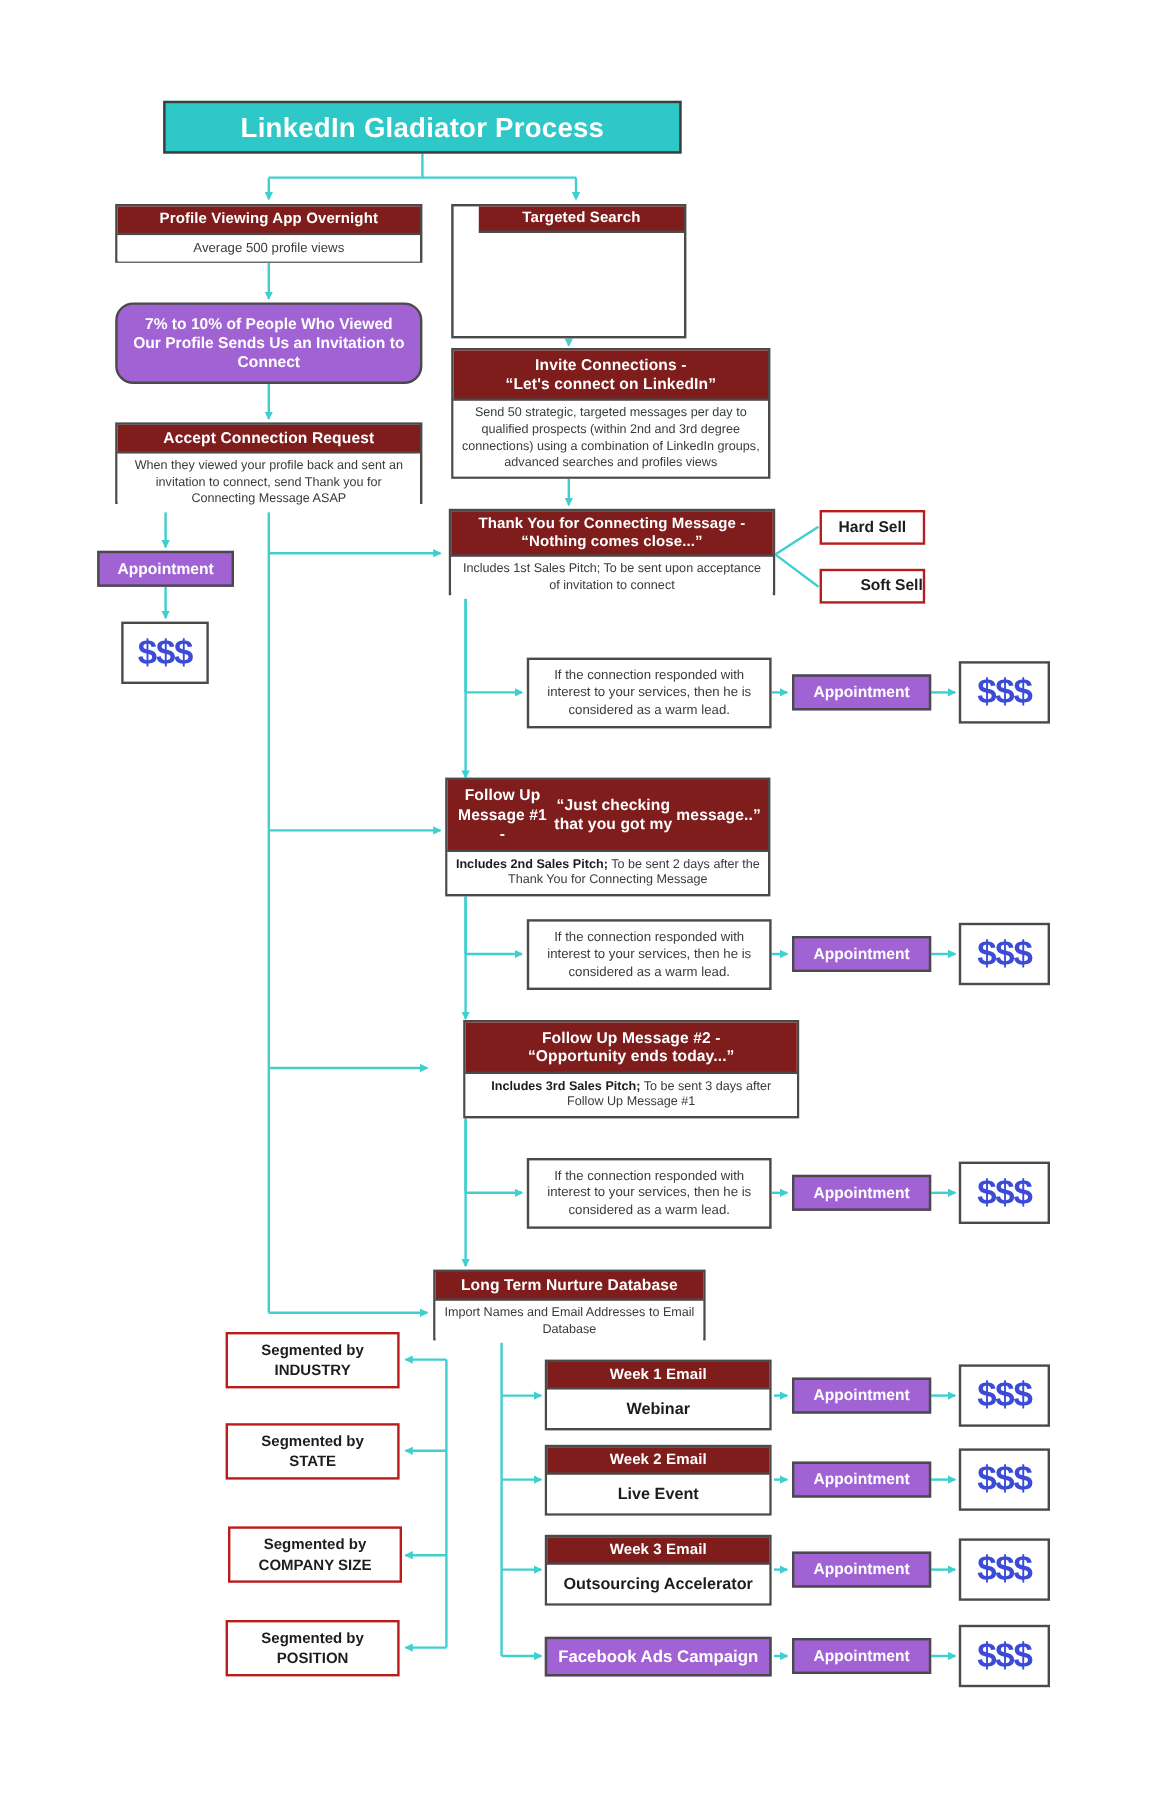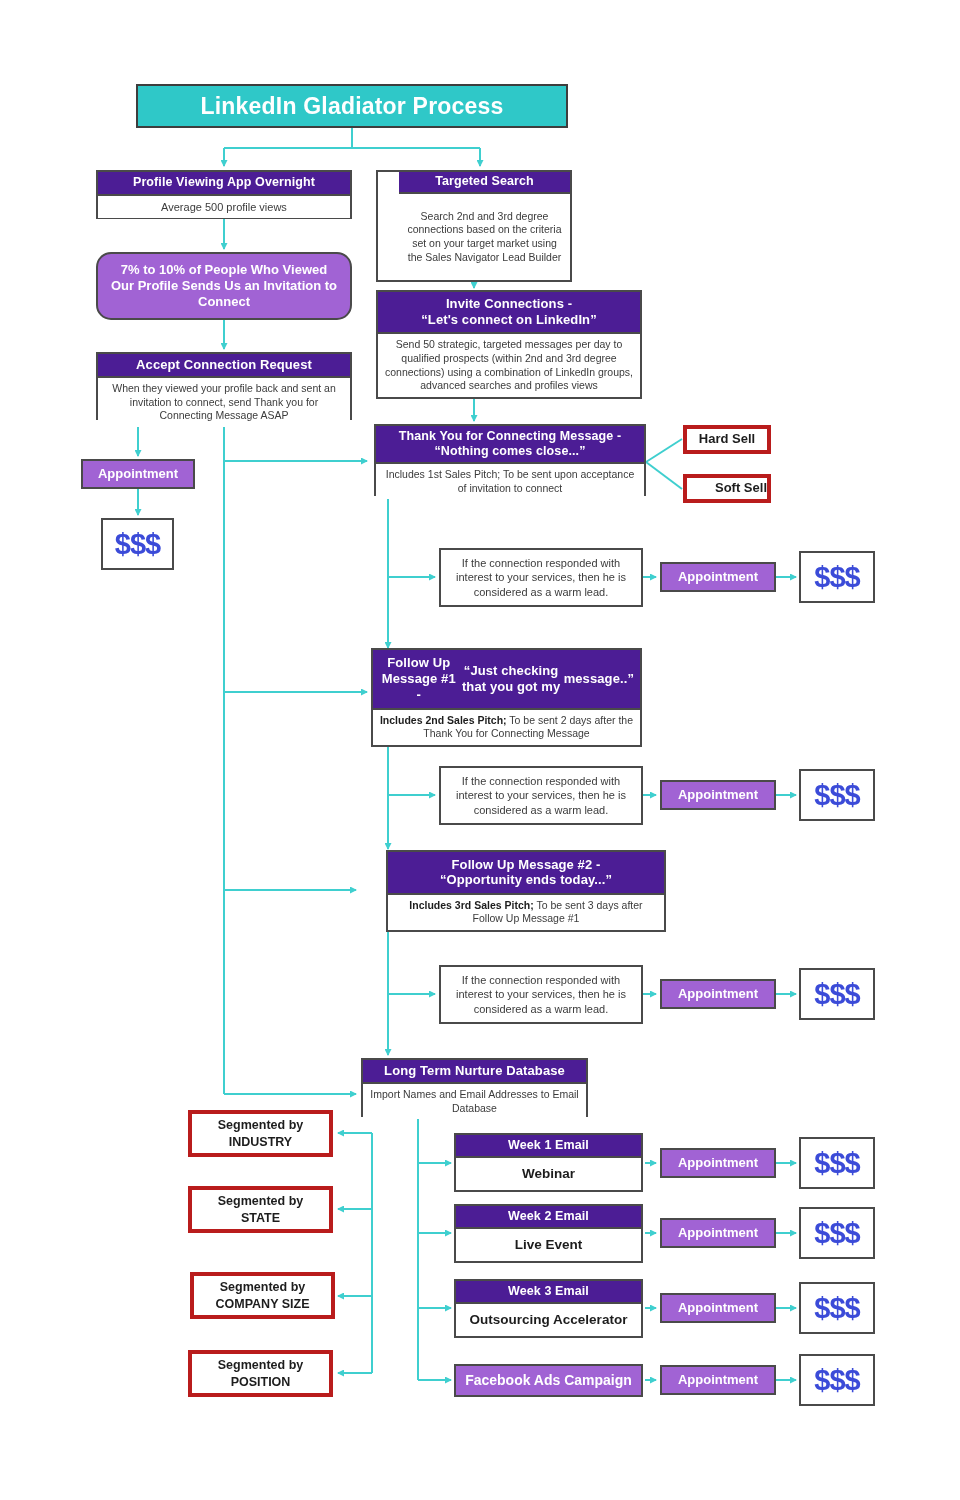--- a/index.html
+++ b/index.html
@@ -10,21 +10,21 @@
     position:relative;
     overflow:hidden;
     -webkit-font-smoothing:antialiased;
   }
   #canvas{position:absolute;left:0;top:0;width:960px;height:1500px;}
   svg.wires{position:absolute;left:0;top:0;width:960px;height:1500px;pointer-events:none;}
 
   .node{position:absolute;box-sizing:border-box;}
 
   .hdr{
-    background:#4c1d95;
+    background:#7f1d1d;
     color:#ffffff;
     font-weight:700;
     text-align:center;
     box-sizing:border-box;
     line-height:1.22;
     letter-spacing:.1px;
   }
   .body{
     background:#ffffff;
     color:#3b3b3b;
@@ -55,21 +55,21 @@
     color:#ffffff;
     font-weight:700;
     font-size:23px;
     display:flex;align-items:center;justify-content:center;
     box-sizing:border-box;
     letter-spacing:.2px;
   }
 
   
   .plain{
-    border:4px solid #b91c1c;
+    border:2px solid #b91c1c;
     background:#fff;
     color:#1d1d1d;
     font-weight:700;
     display:flex;align-items:center;justify-content:center;
     text-align:center;box-sizing:border-box;line-height:1.3;
   }
 
   
   .money{
     border:2px solid #4a4a4a;
@@ -180,21 +180,20 @@
     <span>LinkedIn Gladiator Process</span>
   </div>
 
   <div class="node splitbox" style="left:96px;top:170px;width:256px;height:49px;">
     <div class="hdr" style="font-size:12.5px;height:24px;">Profile Viewing App Overnight</div>
     <div class="body" style="font-size:11px;">Average 500 profile views</div>
   </div>
 
   <div class="node splitbox" style="left:376px;top:170px;width:196px;height:112px;padding-left:21px;">
     <div class="hdr" style="font-size:12.5px;height:22px;">Targeted Search</div>
-    <div class="body" style="font-size:10.5px;">Search 2nd and 3rd degree connections based on the criteria set on your target market using the Sales Navigator Lead Builder</div>
   </div>
 
   <div class="node solid" style="left:96px;top:252px;width:256px;height:68px;font-size:13px;padding:4px 10px;border-radius:15px;">
     <span>7% to 10% of People Who Viewed Our Profile Sends Us an Invitation to Connect</span>
   </div>
 
   <div class="node splitbox" style="left:376px;top:290px;width:266px;height:109px;">
     <div class="hdr" style="font-size:13px;height:42px;flex-direction:column;">
       <span>Invite Connections -</span>
       <span>“Let's connect on LinkedIn”</span>

